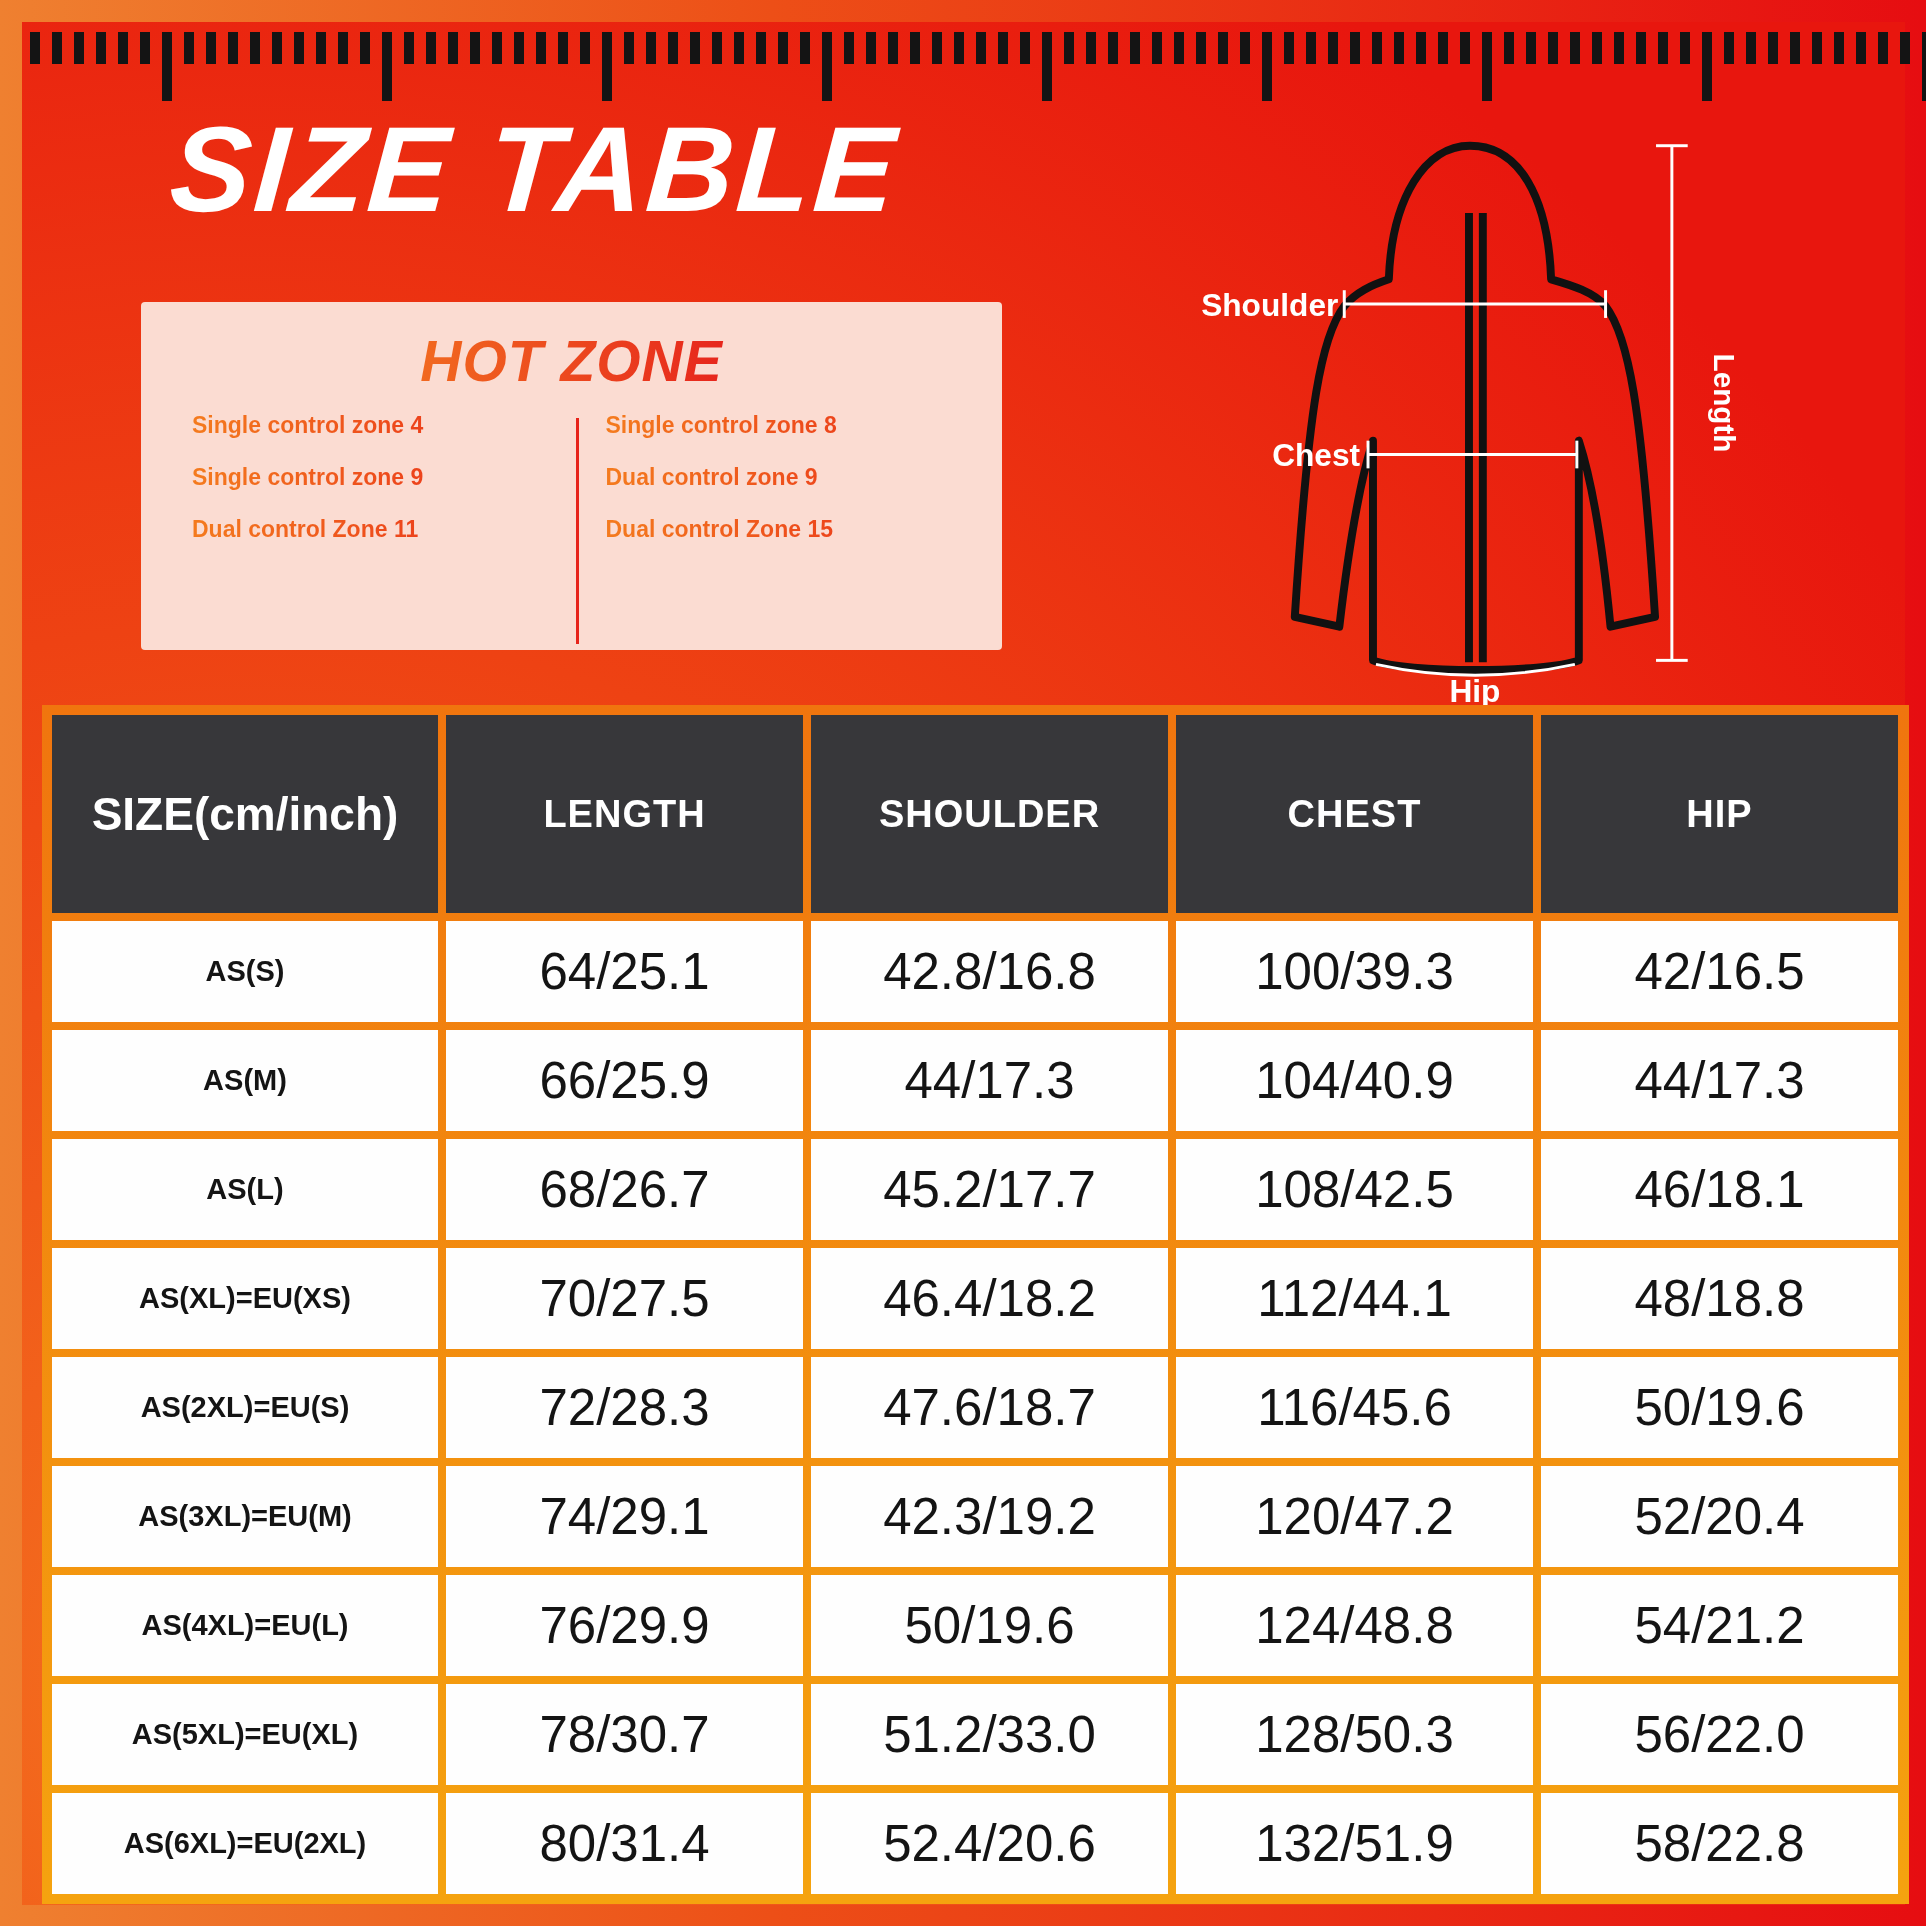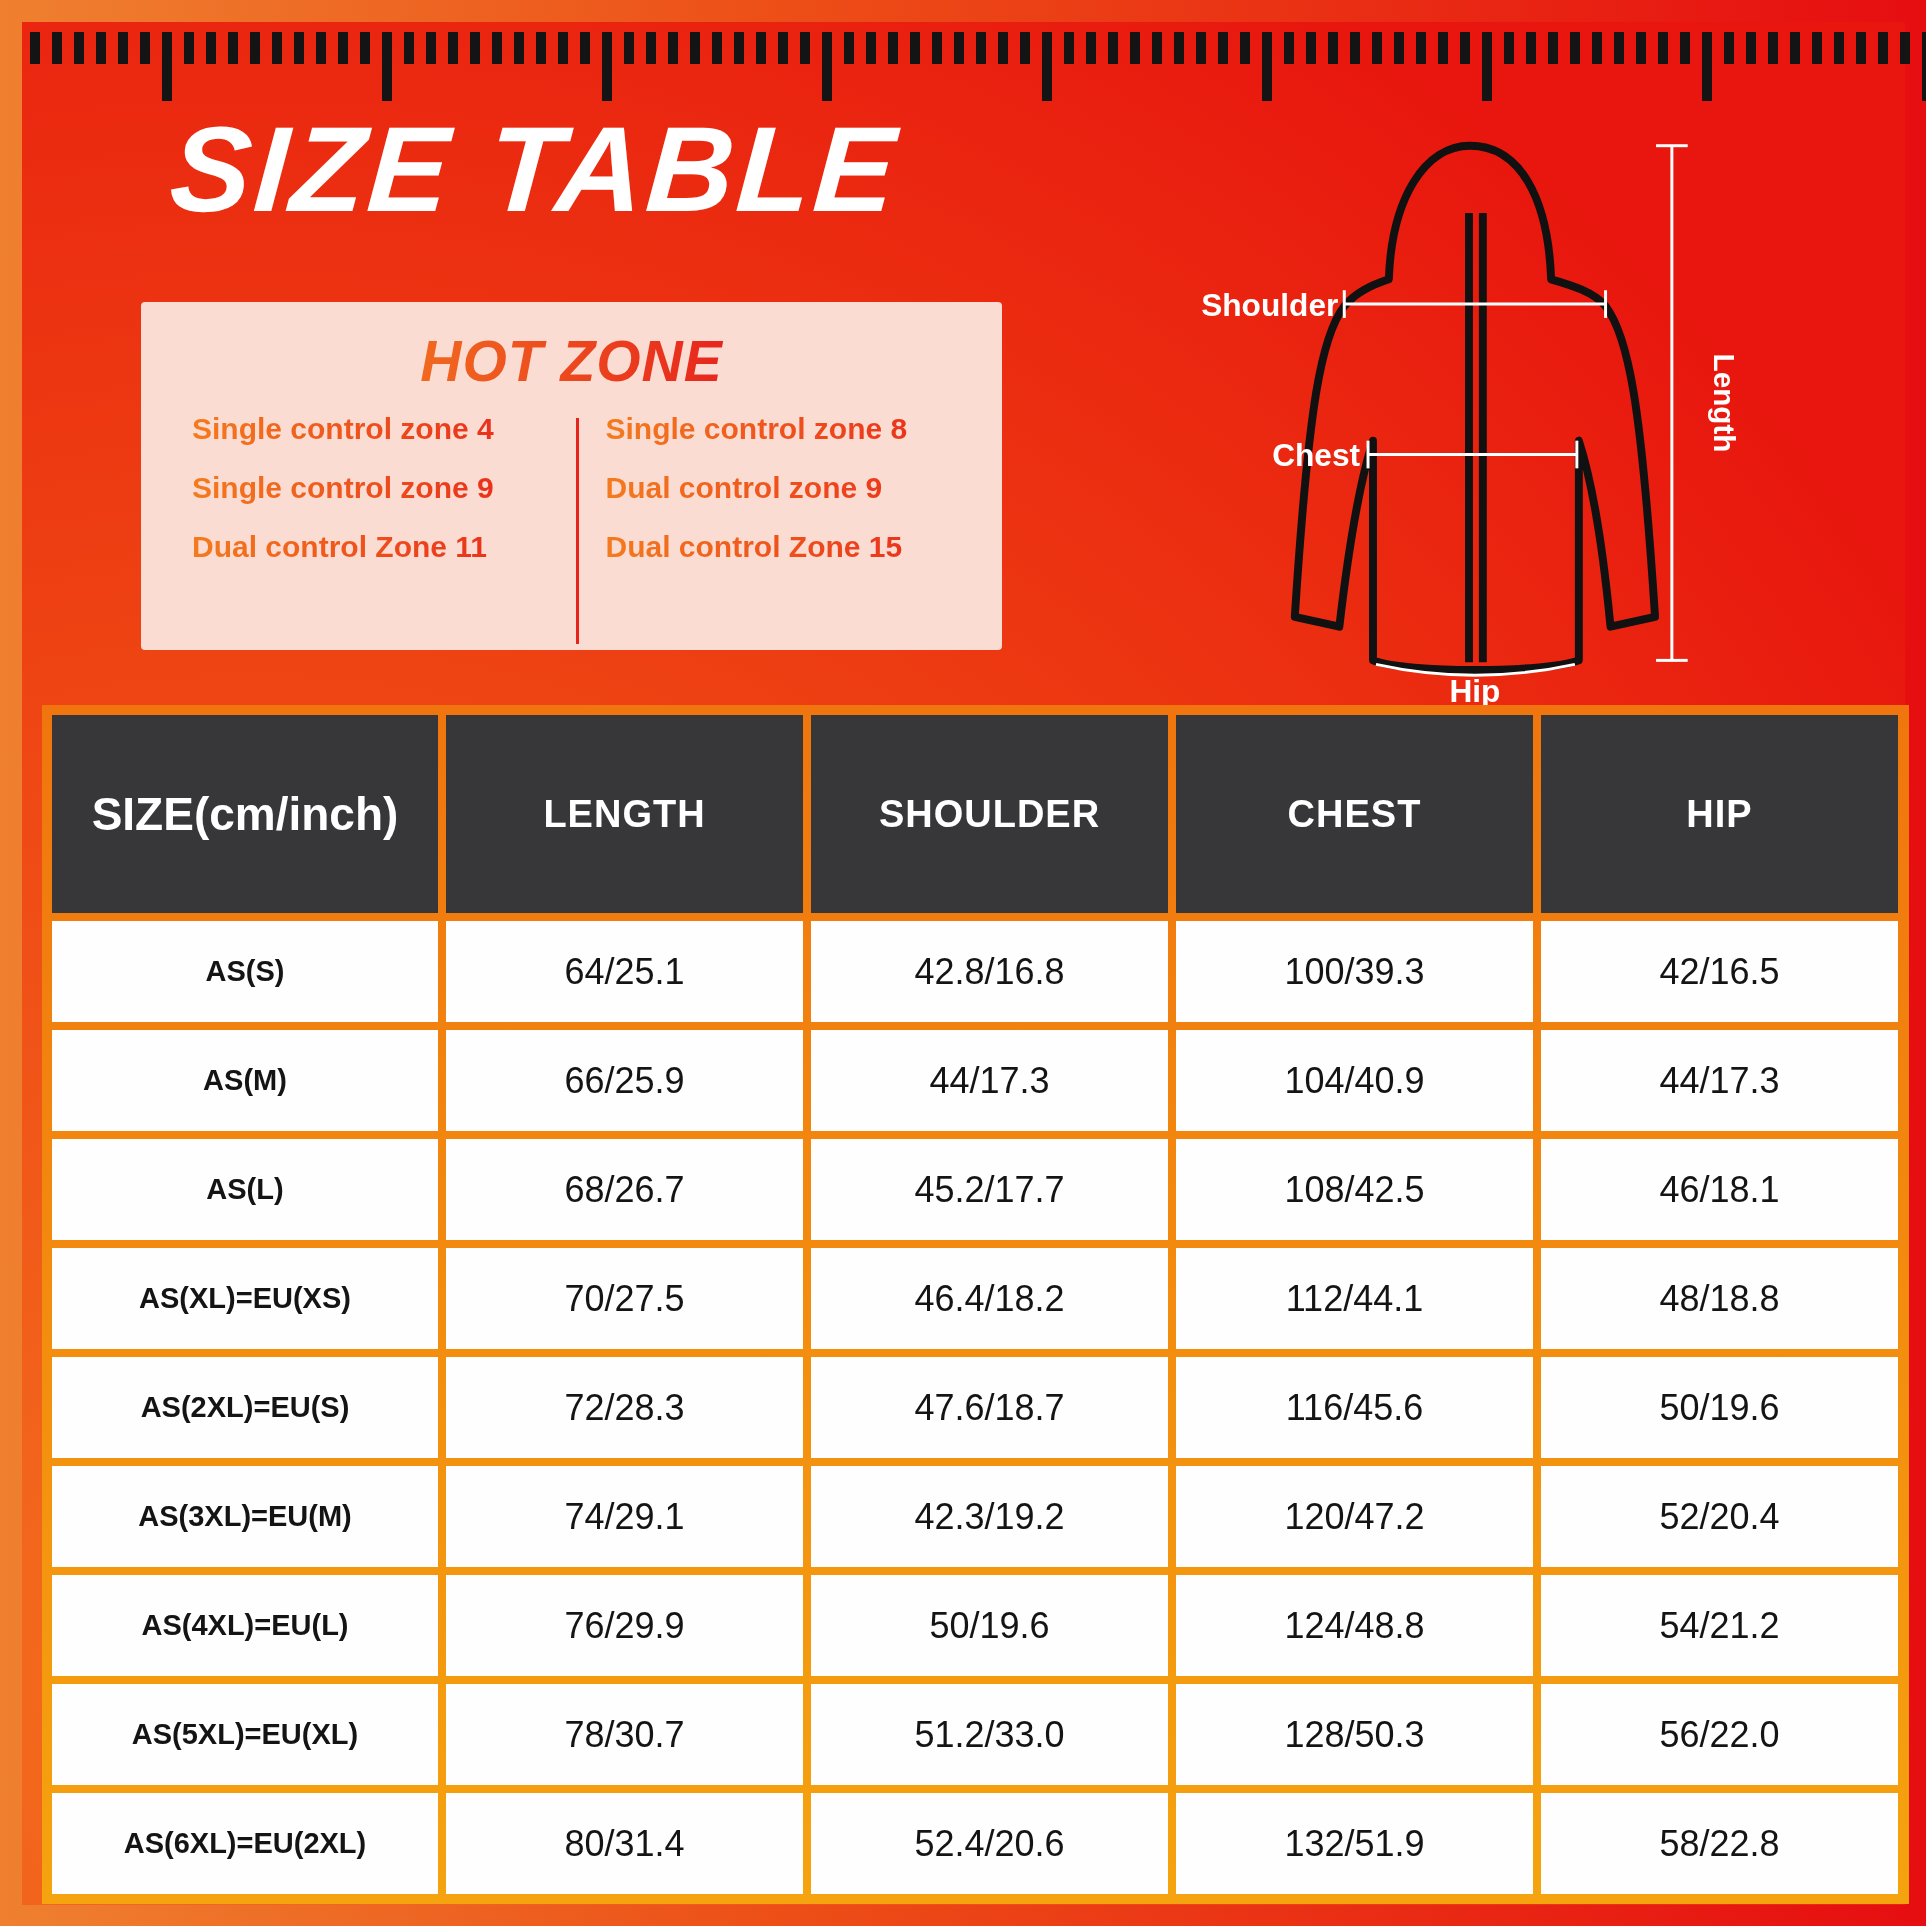--- a/index.html
+++ b/index.html
@@ -42,21 +42,21 @@
     margin:26px 0 18px 0;text-align:center;
     font-size:57px;font-weight:bold;font-style:italic;letter-spacing:1px;
     background:linear-gradient(90deg,#f58020 20%,#e30f1c 80%);
     -webkit-background-clip:text;background-clip:text;
     color:transparent;-webkit-text-fill-color:transparent;
   }
   .hz-cols{position:relative;display:flex;}
   .hz-col{list-style:none;margin:0;padding:0 0 0 51px;width:50%;box-sizing:border-box;}
   .hz-col.right{padding-left:34px;}
   .hz-item{
-    font-size:30px;font-weight:bold;margin:0 0 25px 0;white-space:nowrap;
+    font-size:23px;font-weight:bold;margin:0 0 25px 0;white-space:nowrap;
     background:linear-gradient(90deg,#f47b1e 0%,#e8231a 95%);
     -webkit-background-clip:text;background-clip:text;
     color:transparent;-webkit-text-fill-color:transparent;
   }
   .hz-divider{
     position:absolute;left:50.5%;top:6px;width:3px;height:226px;background:#e7231a;
   }
   
   .jacket{position:absolute;left:1156px;top:84px;}
   
@@ -67,21 +67,21 @@
     grid-template-rows:198px repeat(9,101px);
     gap:8px;padding:10px;
     background:linear-gradient(180deg,#f0750e 0%,#f5a30f 100%);
   }
   .th{
     background:#37373a;color:#ffffff;font-weight:bold;font-size:38px;letter-spacing:1px;
     display:flex;align-items:center;justify-content:center;
   }
   .th.first{font-size:46px;letter-spacing:0;}
   .td{
-    background:#fefefe;color:#141414;font-size:36px;
+    background:#fefefe;color:#141414;font-size:51px;
     display:flex;align-items:center;justify-content:center;
   }
   .td.size{font-weight:bold;font-size:29px;}
 </style>
 </head>
 <body>
 
 <div class="frame">
   <div class="bg">
 

